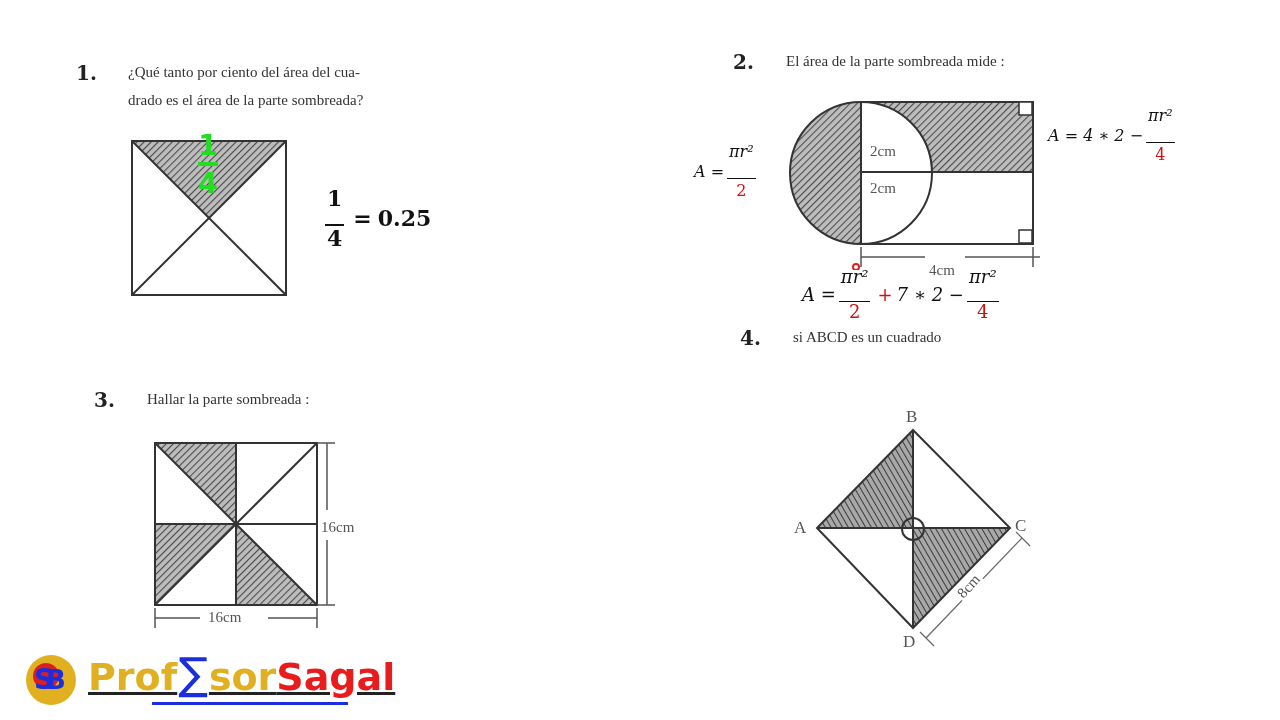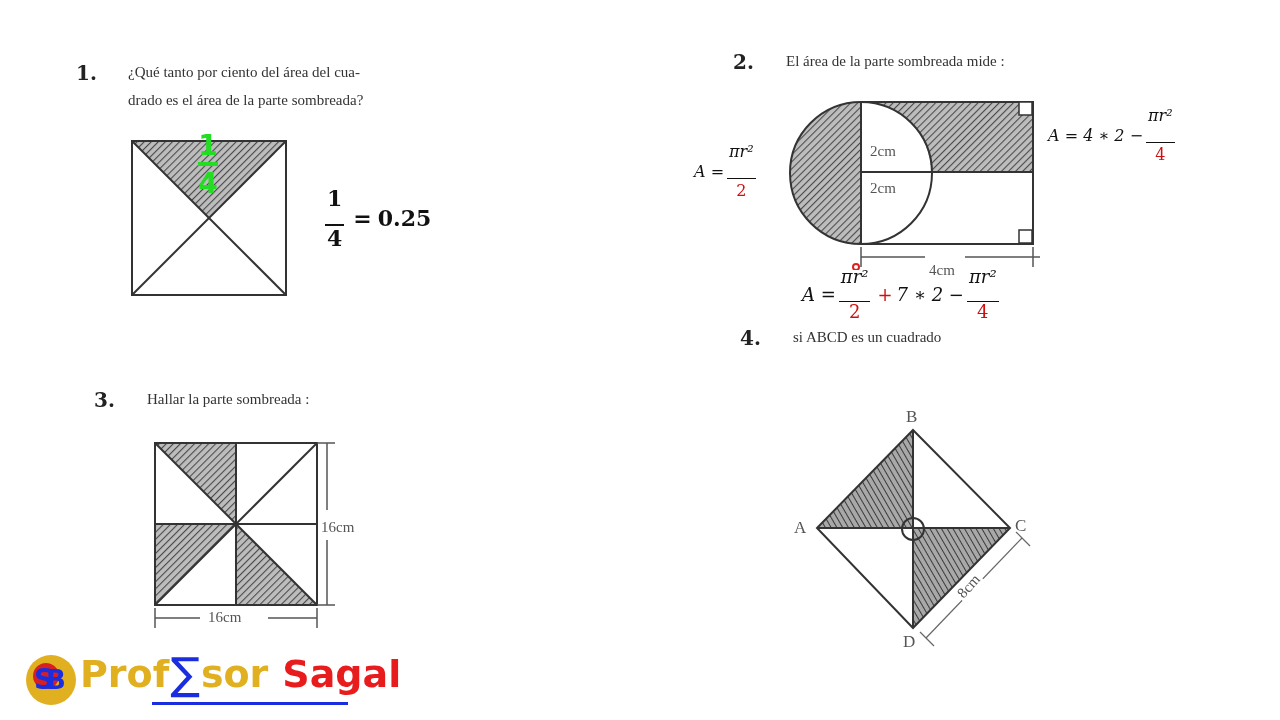--- a/index.html
+++ b/index.html
@@ -165,20 +165,20 @@
 <div class="abs label" style="left:903px;top:632px;font-size:17px;">D</div>
 <div class="abs label" style="left:954px;top:578px;transform:rotate(-48deg);background:#fff;padding:0 2px;">8cm</div>
 
 <div class="abs" style="left:24px;top:650px;width:325px;height:60px;">
   <svg class="abs" style="left:0;top:3px;" width="54" height="54">
     <circle cx="27" cy="27" r="25" fill="#e0b020"></circle>
     <circle cx="22" cy="23" r="13" fill="#d82020"></circle>
     <text x="10" y="36" font-family="DejaVu Sans, sans-serif" font-weight="bold" font-size="28" fill="#1a2ee0">S</text>
     <text x="22" y="36" font-family="DejaVu Sans, sans-serif" font-weight="bold" font-size="26" fill="#1a2ee0">B</text>
   </svg>
-  <div class="abs logo-p" style="left:56px;top:-2px;display:flex;align-items:center;">
+  <div class="abs logo-p" style="left:64px;top:-2px;display:flex;align-items:flex-end;text-decoration:underline;">
     <span style="color:#e0b020;">Prof</span>
     <span style="color:#1a2ee0;font-weight:normal;font-size:44px;margin:0 1px;">∑</span>
     <span style="color:#e0b020;">sor</span>
-    <span style="color:#e81c1c;margin-left:14px;">Sagal</span>
+    <span style="color:#e81c1c;">Sagal</span>
   </div>
   <div class="abs" style="left:128px;top:52px;width:196px;height:3px;background:#1a2ee0;"></div>
 </div>
 
 </body></html>

